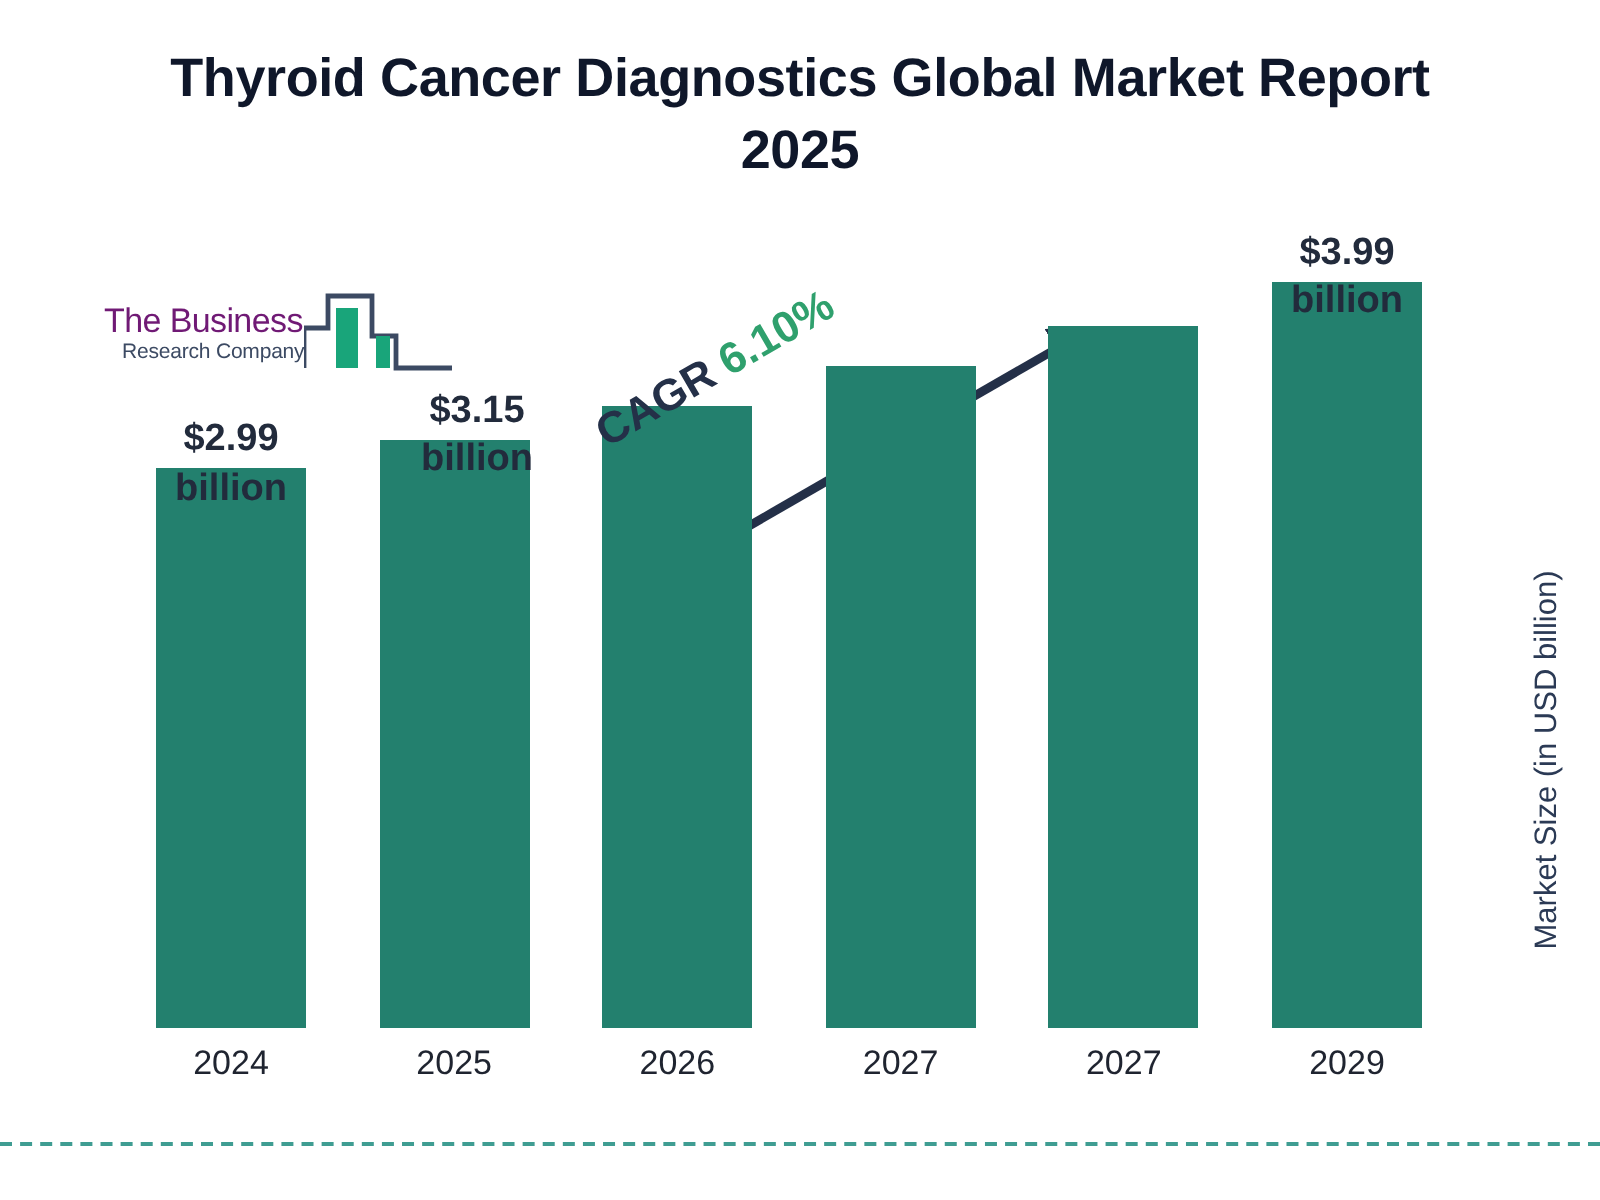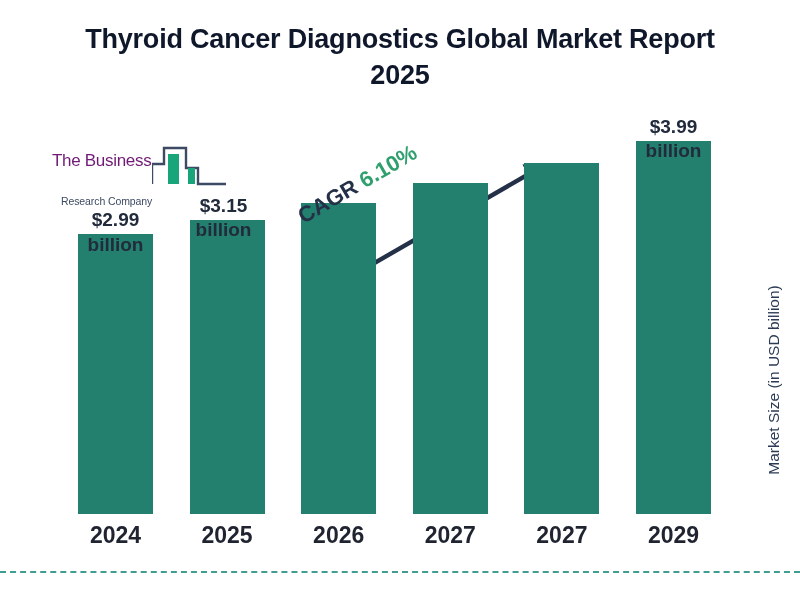--- a/index.html
+++ b/index.html
@@ -54,21 +54,20 @@
     line-height: 1.05;
     letter-spacing: -0.3px;
     color: #701a75;
   }
   .logo-line2 {
     font-size: 10.5px;
     line-height: 1.15;
     letter-spacing: -0.1px;
     color: #3c4a63;
     padding-left: 9px;
-    margin-top: 25px;
   }
   .logo-mark {
     position: absolute;
     left: 100px;
     top: 0px;
     width: 75px;
     height: 58px;
   }
 
   
@@ -90,22 +89,22 @@
     font-size: 19px;
     font-weight: bold;
     line-height: 1.28;
     color: #222b3c;
     white-space: nowrap;
     margin-top: 32px;
   }
   .tick-label {
     position: absolute;
     text-align: center;
-    font-size: 23px;
-    font-weight: bold;
+    font-size: 17px;
+    font-weight: normal;
     color: #1f2430;
     top: 522px;
   }
 
   
   .cagr-label {
     position: absolute;
     left: 300px;
     top: 205px;
     font-size: 22px;
@@ -177,21 +176,21 @@
       <line x1="312" y1="299" x2="541" y2="167" stroke="#243048" stroke-width="4.4" stroke-linecap="butt" marker-end="url(#arrowhead)"></line>
     </svg>
 
     <div id="bars-layer">
         <div class="bar" style="left: 78px; top: 234.484px; width: 75px; height: 279.516px; background: rgb(35, 128, 110);"></div>
         <div class="bar-value" style="left: 52px; width: 127px; top: 176.484px;">
           <div>$2.99</div>
           <div>billion</div>
         </div>
         <div class="bar" style="left: 189.6px; top: 219.526px; width: 75px; height: 294.474px; background: rgb(35, 128, 110);"></div>
-        <div class="bar-value" style="left: 160px; width: 127px; top: 161.526px;">
+        <div class="bar-value" style="left: 175px; width: 127px; top: 161.526px;">
           <div>$3.15</div>
           <div>billion</div>
         </div>
         <div class="bar" style="left: 301.2px; top: 202.699px; width: 75px; height: 311.301px; background: rgb(35, 128, 110);"></div>
         <div class="bar" style="left: 412.8px; top: 183.068px; width: 75px; height: 330.932px; background: rgb(35, 128, 110);"></div>
         <div class="bar" style="left: 524.4px; top: 162.501px; width: 75px; height: 351.499px; background: rgb(35, 128, 110);"></div>
         <div class="bar" style="left: 636px; top: 141px; width: 75px; height: 373px; background: rgb(35, 128, 110);"></div>
         <div class="bar-value" style="left: 610px; width: 127px; top: 83px;">
           <div>$3.99</div>
           <div>billion</div>

